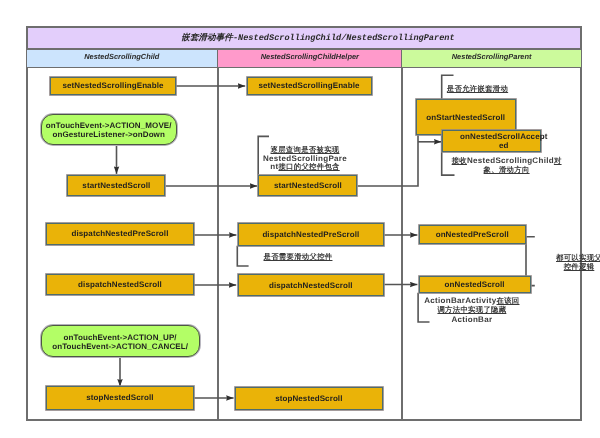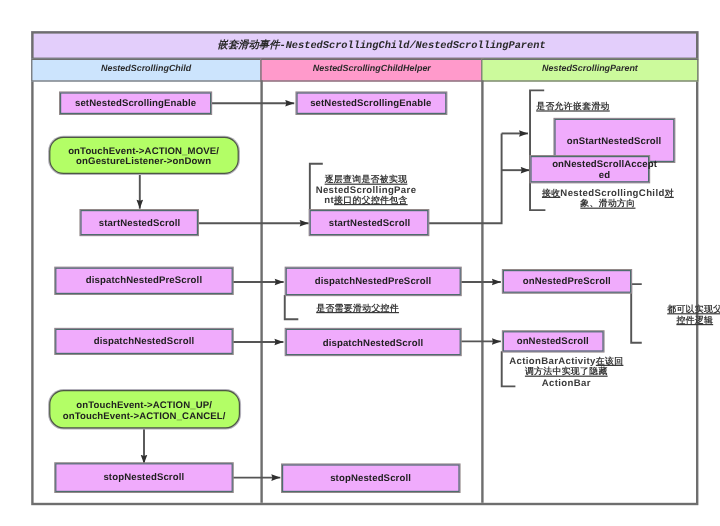--- a/index.html
+++ b/index.html
@@ -17,21 +17,21 @@
             display:flex;align-items:center;justify-content:center;padding-left:28px;}
   .titlebar .t{font-family:"Liberation Mono","DejaVu Sans Mono",monospace;
             font-style:italic;font-weight:bold;font-size:8.6px;color:#2a2a2a;white-space:nowrap;}
 
   .hdr{position:absolute;top:49.4px;height:18.2px;box-sizing:border-box;
        border:1.7px solid #6e6e6e;display:flex;align-items:center;justify-content:center;}
   .hdr .t{font-style:italic;font-weight:bold;font-size:7.45px;color:#2a2a2a;white-space:nowrap;position:relative;top:-1.7px;}
 
   .colsep{position:absolute;width:2px;background:#6e6e6e;}
 
-  .box{position:absolute;box-sizing:border-box;background:#f0abfc;border:1.5px solid #4e6d6d;box-shadow:0 0 0 0.8px #8f8585;
+  .box{position:absolute;box-sizing:border-box;background:#eab308;border:1.5px solid #4e6d6d;box-shadow:0 0 0 0.8px #8f8585;
        display:flex;align-items:center;justify-content:center;text-align:center;z-index:3;}
   .box .t{font-weight:bold;font-size:8px;color:#1f1f1f;letter-spacing:0.1px;line-height:9px;}
 
   .rbox{position:absolute;box-sizing:border-box;background:#b3fe66;border:1.5px solid #4d5744;box-shadow:0 0 0 0.9px #b3b0ba;
         border-radius:12px;display:flex;align-items:center;justify-content:center;text-align:center;z-index:3;}
   .rbox .t{font-weight:bold;font-size:8px;color:#1f1f1f;letter-spacing:0.1px;line-height:9px;position:relative;top:0.9px;}
 
   .note{position:absolute;transform:translateX(-50%);font-weight:bold;font-size:8px;color:#3a3a3a;text-align:center;
         line-height:8.7px;z-index:4;letter-spacing:0.3px;white-space:nowrap;}
 
@@ -94,21 +94,21 @@
       <path d="M453.5,75.3 L441.7,75.3 L441.7,175.1 L454.5,175.1"></path>
       <path d="M429.5,322 L418.1,322 L418.1,292.8"></path>
       <path d="M534.8,236.8 L526,236.8 L526,285.6 L534.8,285.6"></path>
     </g>
   </svg>
 
   <div class="box" style="left:50px;top:76.7px;width:126px;height:18px;">
     <span class="t">setNestedScrollingEnable</span>
   </div>
 
-  <div class="rbox" style="left:40.7px;top:113.6px;width:158px;height:31px;">
+  <div class="rbox" style="left:40.7px;top:113.6px;width:136px;height:31px;">
     <span class="t">onTouchEvent-&gt;ACTION_MOVE/<br>onGestureListener-&gt;onDown</span>
   </div>
 
   <div class="box" style="left:67.2px;top:174.8px;width:98.3px;height:21.6px;">
     <span class="t">startNestedScroll</span>
   </div>
 
   <div class="box" style="left:45.9px;top:223.3px;width:148.2px;height:21.4px;">
     <span class="t">dispatchNestedPreScroll</span>
   </div>
@@ -138,33 +138,33 @@
   </div>
 
   <div class="box" style="left:237.5px;top:273.8px;width:146.6px;height:22.7px;">
     <span class="t">dispatchNestedScroll</span>
   </div>
 
   <div class="box" style="left:234.9px;top:387.4px;width:147.9px;height:22.2px;">
     <span class="t">stopNestedScroll</span>
   </div>
 
-  <div class="box" style="left:462px;top:99.2px;width:99.5px;height:36px;">
+  <div class="box" style="left:416px;top:99.2px;width:99.5px;height:36px;">
     <span class="t">onStartNestedScroll</span>
   </div>
 
   <div class="box" style="left:442.4px;top:130.1px;width:98.8px;height:21.9px;padding-left:24px;">
     <span class="t">onNestedScrollAccept<br>ed</span>
   </div>
 
   <div class="box" style="left:418.6px;top:225.3px;width:107.4px;height:18.6px;">
     <span class="t">onNestedPreScroll</span>
   </div>
 
-  <div class="box" style="left:418.6px;top:276px;width:84px;height:16.8px;">
+  <div class="box" style="left:418.6px;top:276px;width:112px;height:16.8px;">
     <span class="t">onNestedScroll</span>
   </div>
 
   <div class="note" style="left:305px;top:146px;">
     <span><span class="cjk">逐层查询是否被实现</span><br>NestedScrollingPare<br>nt<span class="cjk">接口的父控件包含</span></span>
   </div>
   <div class="note" style="left:477.5px;top:85.2px;">
     <span><span class="cjk">是否允许嵌套滑动</span></span>
   </div>
   <div class="note" style="left:506.6px;top:157.2px;">

